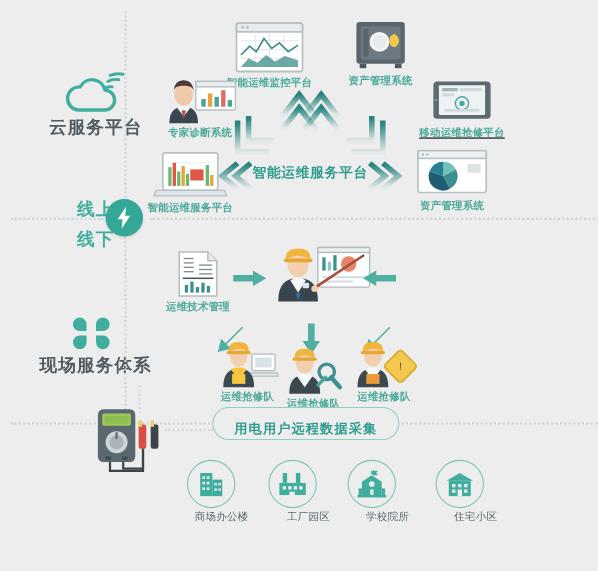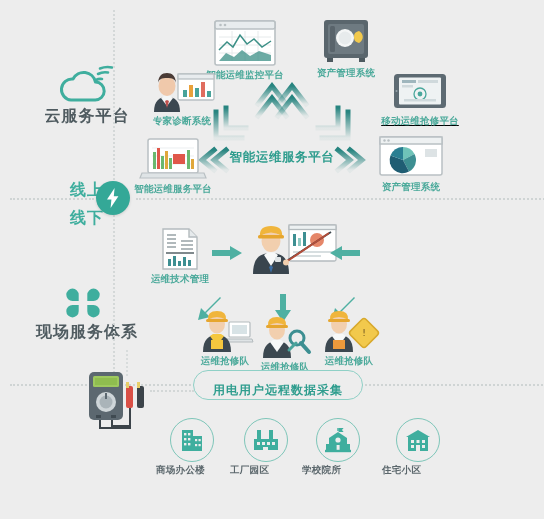--- a/index.html
+++ b/index.html
@@ -8,23 +8,23 @@
     background:#ededed;
     font-family:"DejaVu Sans","Liberation Sans",sans-serif;
     position:relative;overflow:hidden;
     -webkit-font-smoothing:antialiased;
   }
   .stage{position:absolute;inset:0;}
   .abs{position:absolute;}
 
   
   .lbl{
-    position:absolute;text-align:left;
+    position:absolute;text-align:right;
     font-size:9.5px;color:#4aa99a;letter-spacing:.3px;
-    white-space:nowrap;font-weight:bold;
+    white-space:nowrap;font-weight:normal;
   }
 
   
   .rail-title{
     position:absolute;text-align:center;white-space:nowrap;
     font-size:16px;font-weight:bold;color:#4f5b60;letter-spacing:1px;
   }
   .rail-title.teal{color:#3fae9e;}
 
   

